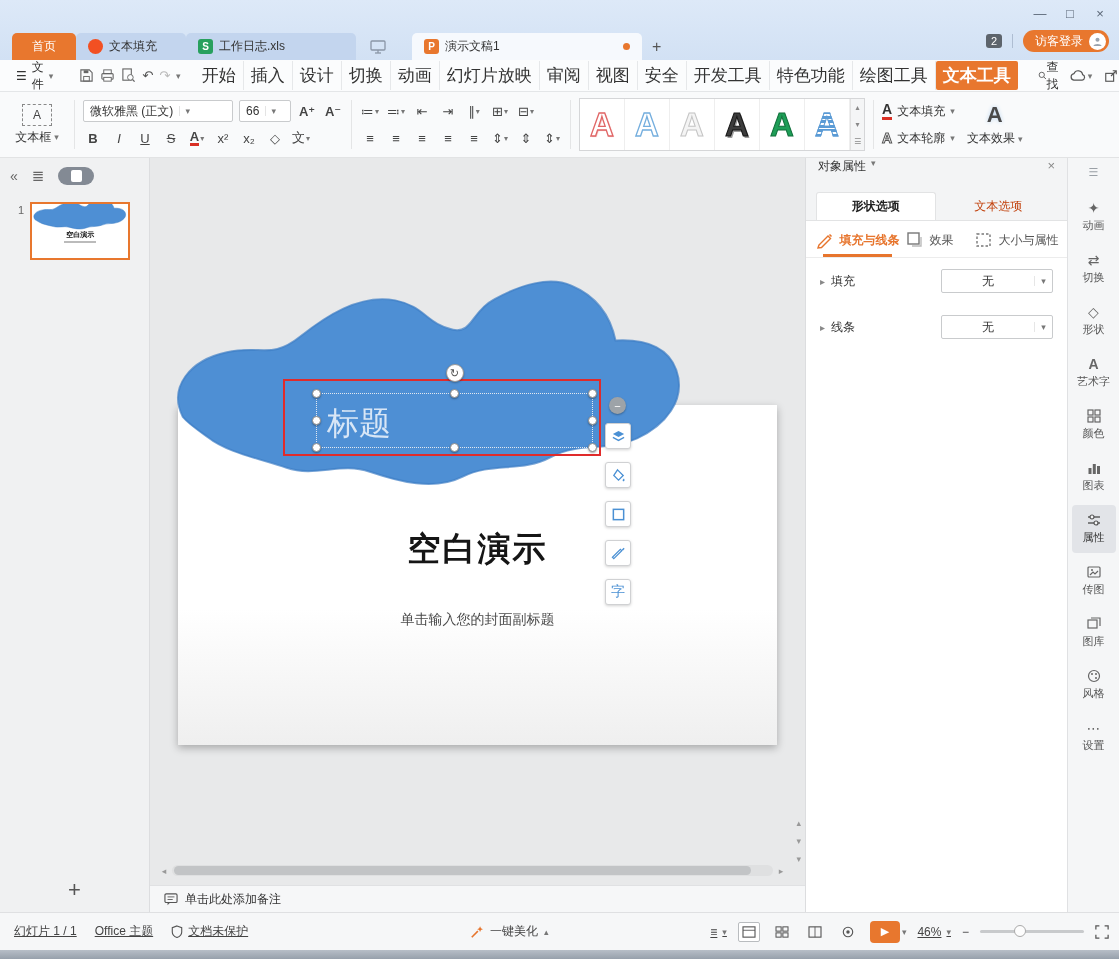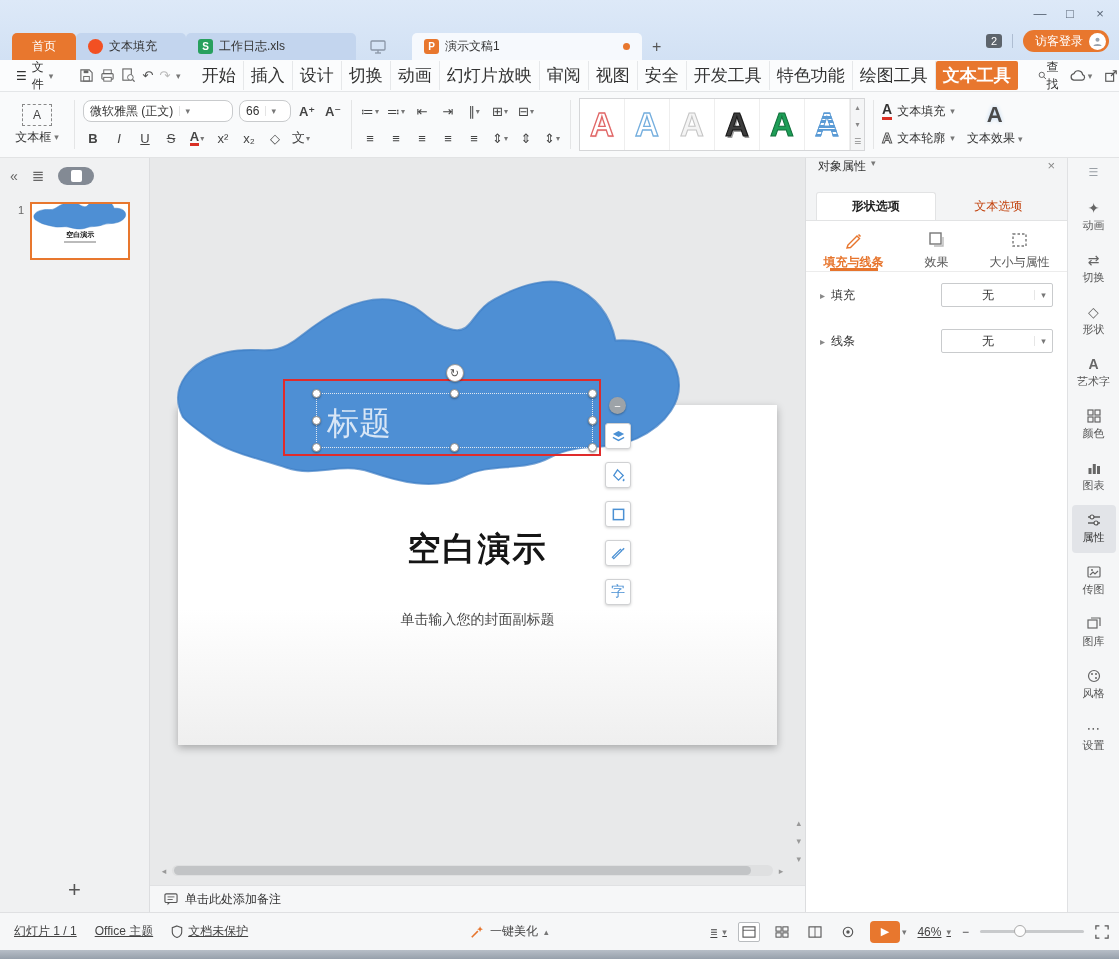--- a/index.html
+++ b/index.html
@@ -41,21 +41,21 @@
   .search-box { display:flex; align-items:center; margin-left:14px; color:#333; }
   .mb-right { margin-left:auto; display:flex; align-items:center; gap:12px; color:#555; }
 
   
   .ribbon { height:66px; background:#f9fafb; border-bottom:1px solid #e2e3e4; display:flex; align-items:stretch; padding:4px 8px; gap:8px; }
   .rb-sep { width:1px; background:#e4e5e6; margin:4px 0; }
   .rb-textbox { width:58px; display:flex; flex-direction:column; align-items:center; justify-content:center; gap:3px; }
   .rb-textbox .boxicon { width:30px; height:22px; border:1px dashed #888; display:flex; align-items:center; justify-content:center; font-size:12px; color:#444; }
   .rb-col { display:flex; flex-direction:column; justify-content:space-between; padding:2px 0; }
   .rb-row { display:flex; align-items:center; gap:6px; height:26px; }
-  .combo { border:1px solid #c9cbcd; background:#fff; border-radius:8px; height:22px; display:flex; align-items:center; }
+  .combo { border:1px solid #c9cbcd; background:#fff; border-radius:2px; height:22px; display:flex; align-items:center; }
   .combo .val { padding:0 6px; white-space:nowrap; overflow:hidden; }
   .combo .arr { width:16px; text-align:center; color:#777; border-left:1px solid #e4e4e4; font-size:9px; }
   .fontname { width:150px; }
   .fontsize { width:52px; }
   .sbtn { min-width:20px; height:20px; display:flex; align-items:center; justify-content:center; color:#444; font-size:13px; border-radius:2px; }
   .sbtn b { font-weight:bold; }
   .sbtn .red-underline { border-bottom:3px solid #d93025; padding-bottom:0px; line-height:1; }
   .sbtn .tiny-arr { font-size:8px; color:#777; margin-left:1px; }
   .wordart { border:1px solid #d5d6d8; background:#fff; display:flex; align-items:stretch; margin:2px 0; }
   .wa-cell { width:45px; display:flex; align-items:center; justify-content:center; border-right:1px solid #eee; }
@@ -116,21 +116,21 @@
 
   
   .props { width:262px; background:#f3f4f5; border-left:1px solid #dcdddf; display:flex; flex-direction:column; }
   .props-header { height:34px; display:flex; align-items:flex-start; padding:0 12px; color:#333; }
   .props-header .x { margin-left:auto; color:#888; font-size:13px; }
   .props-tabs { display:flex; padding:0 10px; gap:4px; }
   .ptab { flex:1; height:28px; display:flex; align-items:center; justify-content:center; color:#c2410c; border-radius:3px 3px 0 0; }
   .ptab.active { background:#fff; border:1px solid #e2e3e4; border-bottom:none; color:#222; font-weight:bold; }
   .props-body { background:#fff; flex:1; border-top:1px solid #e2e3e4; }
   .pcats { display:flex; justify-content:space-around; padding:10px 6px 0; border-bottom:1px solid #ececec; }
-  .pcat { display:flex; flex-direction:column; align-items:center; gap:5px; color:#555; position:relative; min-width:64px; }
+  .pcat { display:flex; flex-direction:row; align-items:center; gap:5px; padding-bottom:8px; color:#555; position:relative; min-width:64px; }
   .pcat.active { color:#e7752d; font-weight:bold; }
   .pcat.active::after { content:""; position:absolute; bottom:0; left:8px; right:8px; height:3px; background:#e7752d; }
   .prow { height:46px; display:flex; align-items:center; padding:0 14px; }
   .prow .caret { color:#888; font-size:10px; margin-right:6px; }
   .dd { margin-left:auto; width:112px; height:24px; background:#fff; border:1px solid #c9cbcd; border-radius:2px; display:flex; align-items:center; }
   .dd .val { flex:1; text-align:center; color:#333; }
   .dd .arr { width:18px; text-align:center; font-size:9px; color:#777; border-left:1px solid #e6e6e6; }
 
   
   .rail { width:52px; background:#f5f6f7; border-left:1px solid #e0e1e3; display:flex; flex-direction:column; align-items:center; padding-top:8px; }

